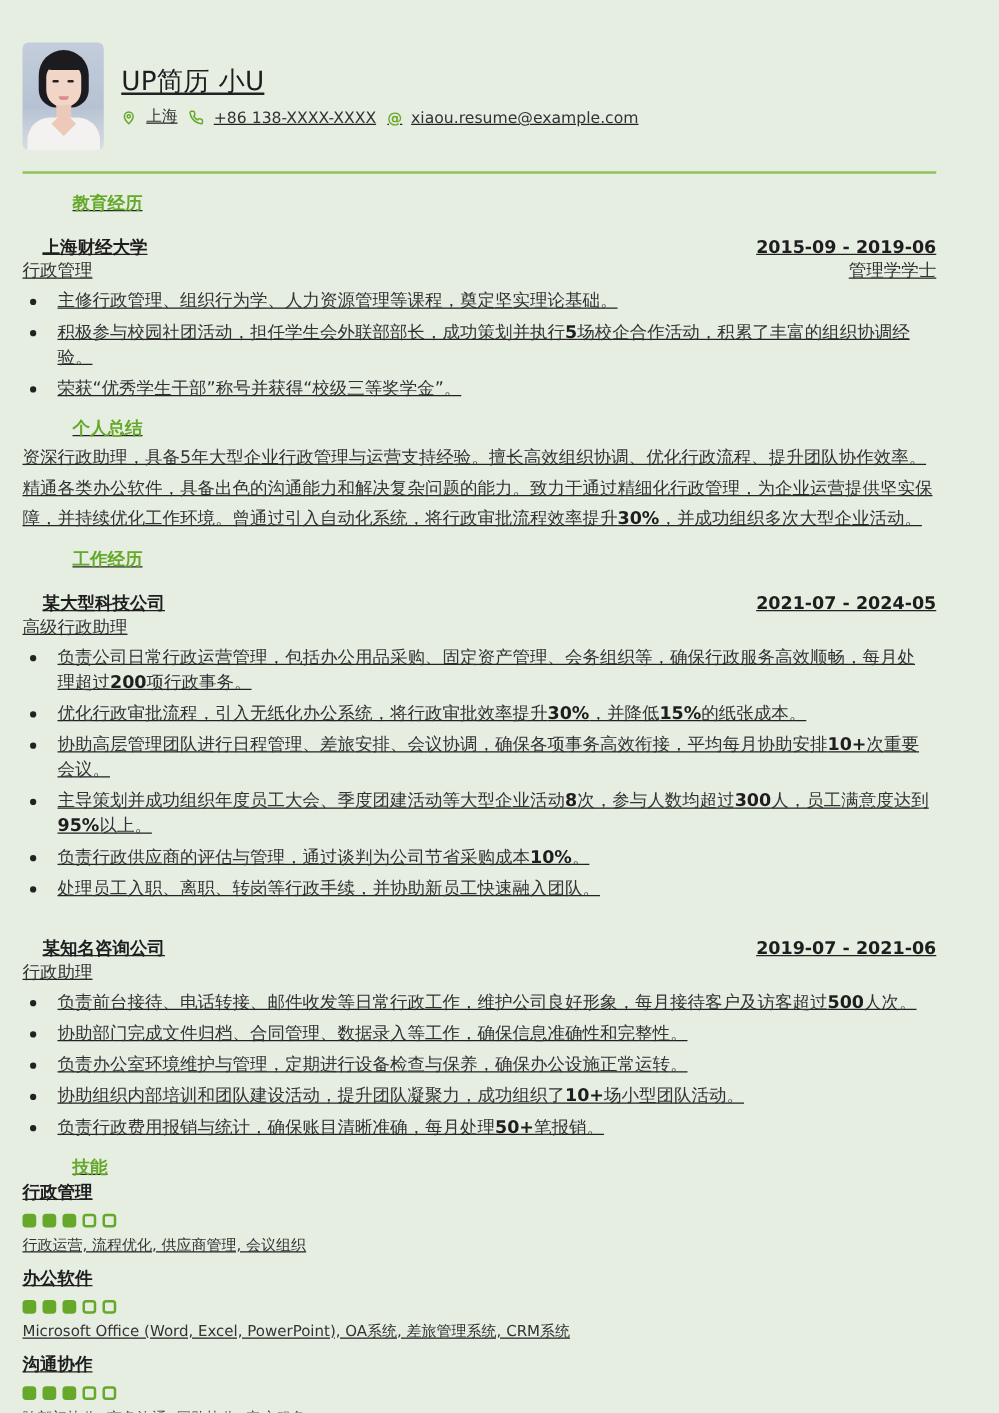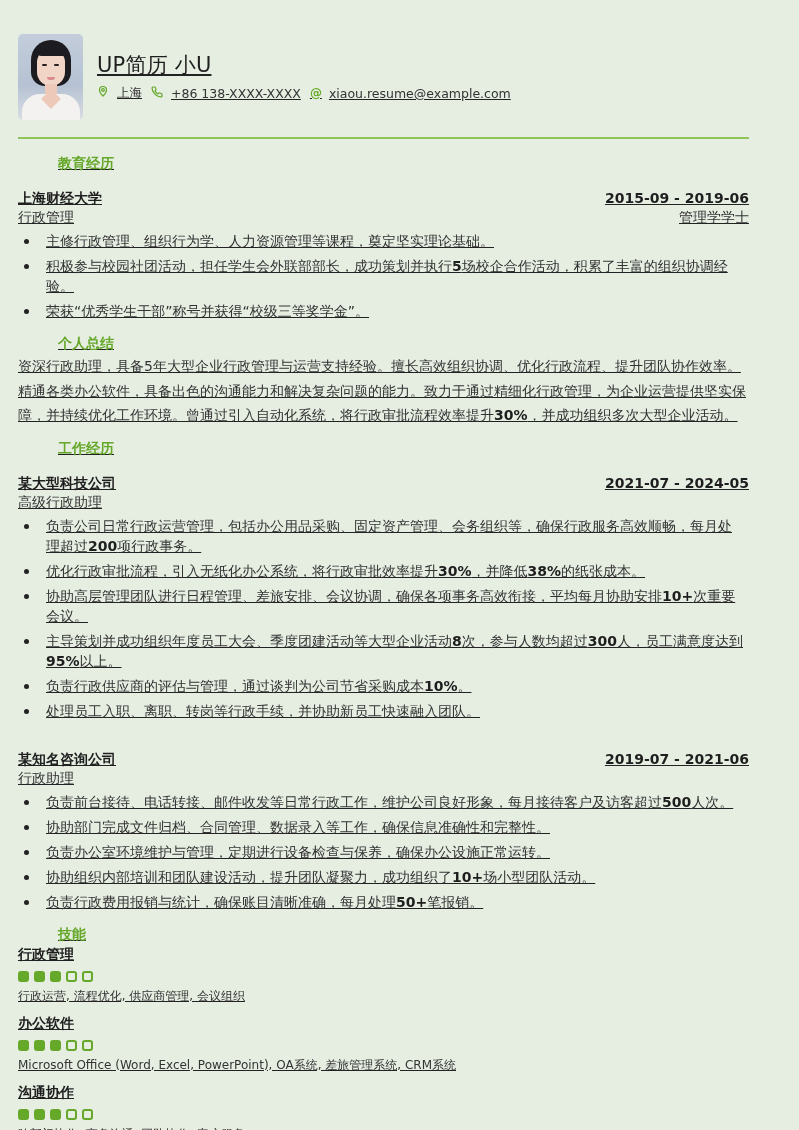--- a/index.html
+++ b/index.html
@@ -40,30 +40,30 @@
     background: #f3f2f0; border-radius: 18px 18px 0 0;
   }
   .photo .collar {
     position: absolute; left: 26px; top: 58px; width: 14px; height: 14px;
     background: #ecc9b9; transform: rotate(45deg);
   }
 
   .head-info { margin-left: 14px; padding-top: 17px; }
   .name { font-size: 21px; font-weight: 500; color: #1e1e1e; line-height: 28px; letter-spacing: 0.2px; }
   .contacts { display: flex; align-items: center; margin-top: 6px; font-size: 12.5px; color: #333; }
-  .contact { display: flex; margin-right: 9px; }
+  .contact { display: flex; align-items: center; margin-right: 9px; }
   .contact svg { width: 12px; height: 12px; margin-right: 8px; }
   .contact .at { color: #6aaa2a; font-size: 12px; margin-right: 7px; font-weight: 600; }
 
   .divider { height: 2px; background: #8fc45a; margin-top: 17px; width: 731px; }
 
   
   .section-title { color: #65a82a; font-size: 14px; font-weight: 600; line-height: 20px; padding-left: 40px; }
   .row { display: flex; justify-content: space-between; align-items: baseline; }
-  .org { font-size: 14px; font-weight: 700; color: #1e1e1e; line-height: 19px; }
+  .org { font-size: 14px; font-weight: 700; color: #1e1e1e; line-height: 19px; margin-left: 16px; }
   .date { font-size: 14px; font-weight: 700; color: #1e1e1e; line-height: 19px; margin-top: 16px; }
   .role { font-size: 14px; color: #333; line-height: 19px; }
   .degree { font-size: 14px; color: #333; line-height: 19px; }
 
   ul.bullets { list-style: none; margin-top: 4px; }
   ul.bullets li {
     position: relative; padding-left: 28px; font-size: 14px; line-height: 20px;
     color: #333; margin-bottom: 5px; padding-right: 6px;
   }
   ul.bullets li::before {
@@ -156,21 +156,21 @@
     <div class="section-title">工作经历</div>
 
     <div>
       <div class="row">
         <span class="org">某大型科技公司</span>
         <span class="date">2021-07 - 2024-05</span>
       </div>
       <div class="role">高级行政助理</div>
       <ul class="bullets">
           <li>负责公司日常行政运营管理，包括办公用品采购、固定资产管理、会务组织等，确保行政服务高效顺畅，每月处理超过<b>200</b>项行政事务。</li>
-          <li>优化行政审批流程，引入无纸化办公系统，将行政审批效率提升<b>30%</b>，并降低<b>38%</b>的纸张成本。</li>
+          <li>优化行政审批流程，引入无纸化办公系统，将行政审批效率提升<b>30%</b>，并降低<b>15%</b>的纸张成本。</li>
           <li>协助高层管理团队进行日程管理、差旅安排、会议协调，确保各项事务高效衔接，平均每月协助安排<b>10+</b>次重要会议。</li>
           <li>主导策划并成功组织年度员工大会、季度团建活动等大型企业活动<b>8</b>次，参与人数均超过<b>300</b>人，员工满意度达到<b>95%</b>以上。</li>
           <li>负责行政供应商的评估与管理，通过谈判为公司节省采购成本<b>10%</b>。</li>
           <li>处理员工入职、离职、转岗等行政手续，并协助新员工快速融入团队。</li>
         </ul>
     </div>
 
     <div class="job2">
       <div class="row">
         <span class="org">某知名咨询公司</span>

